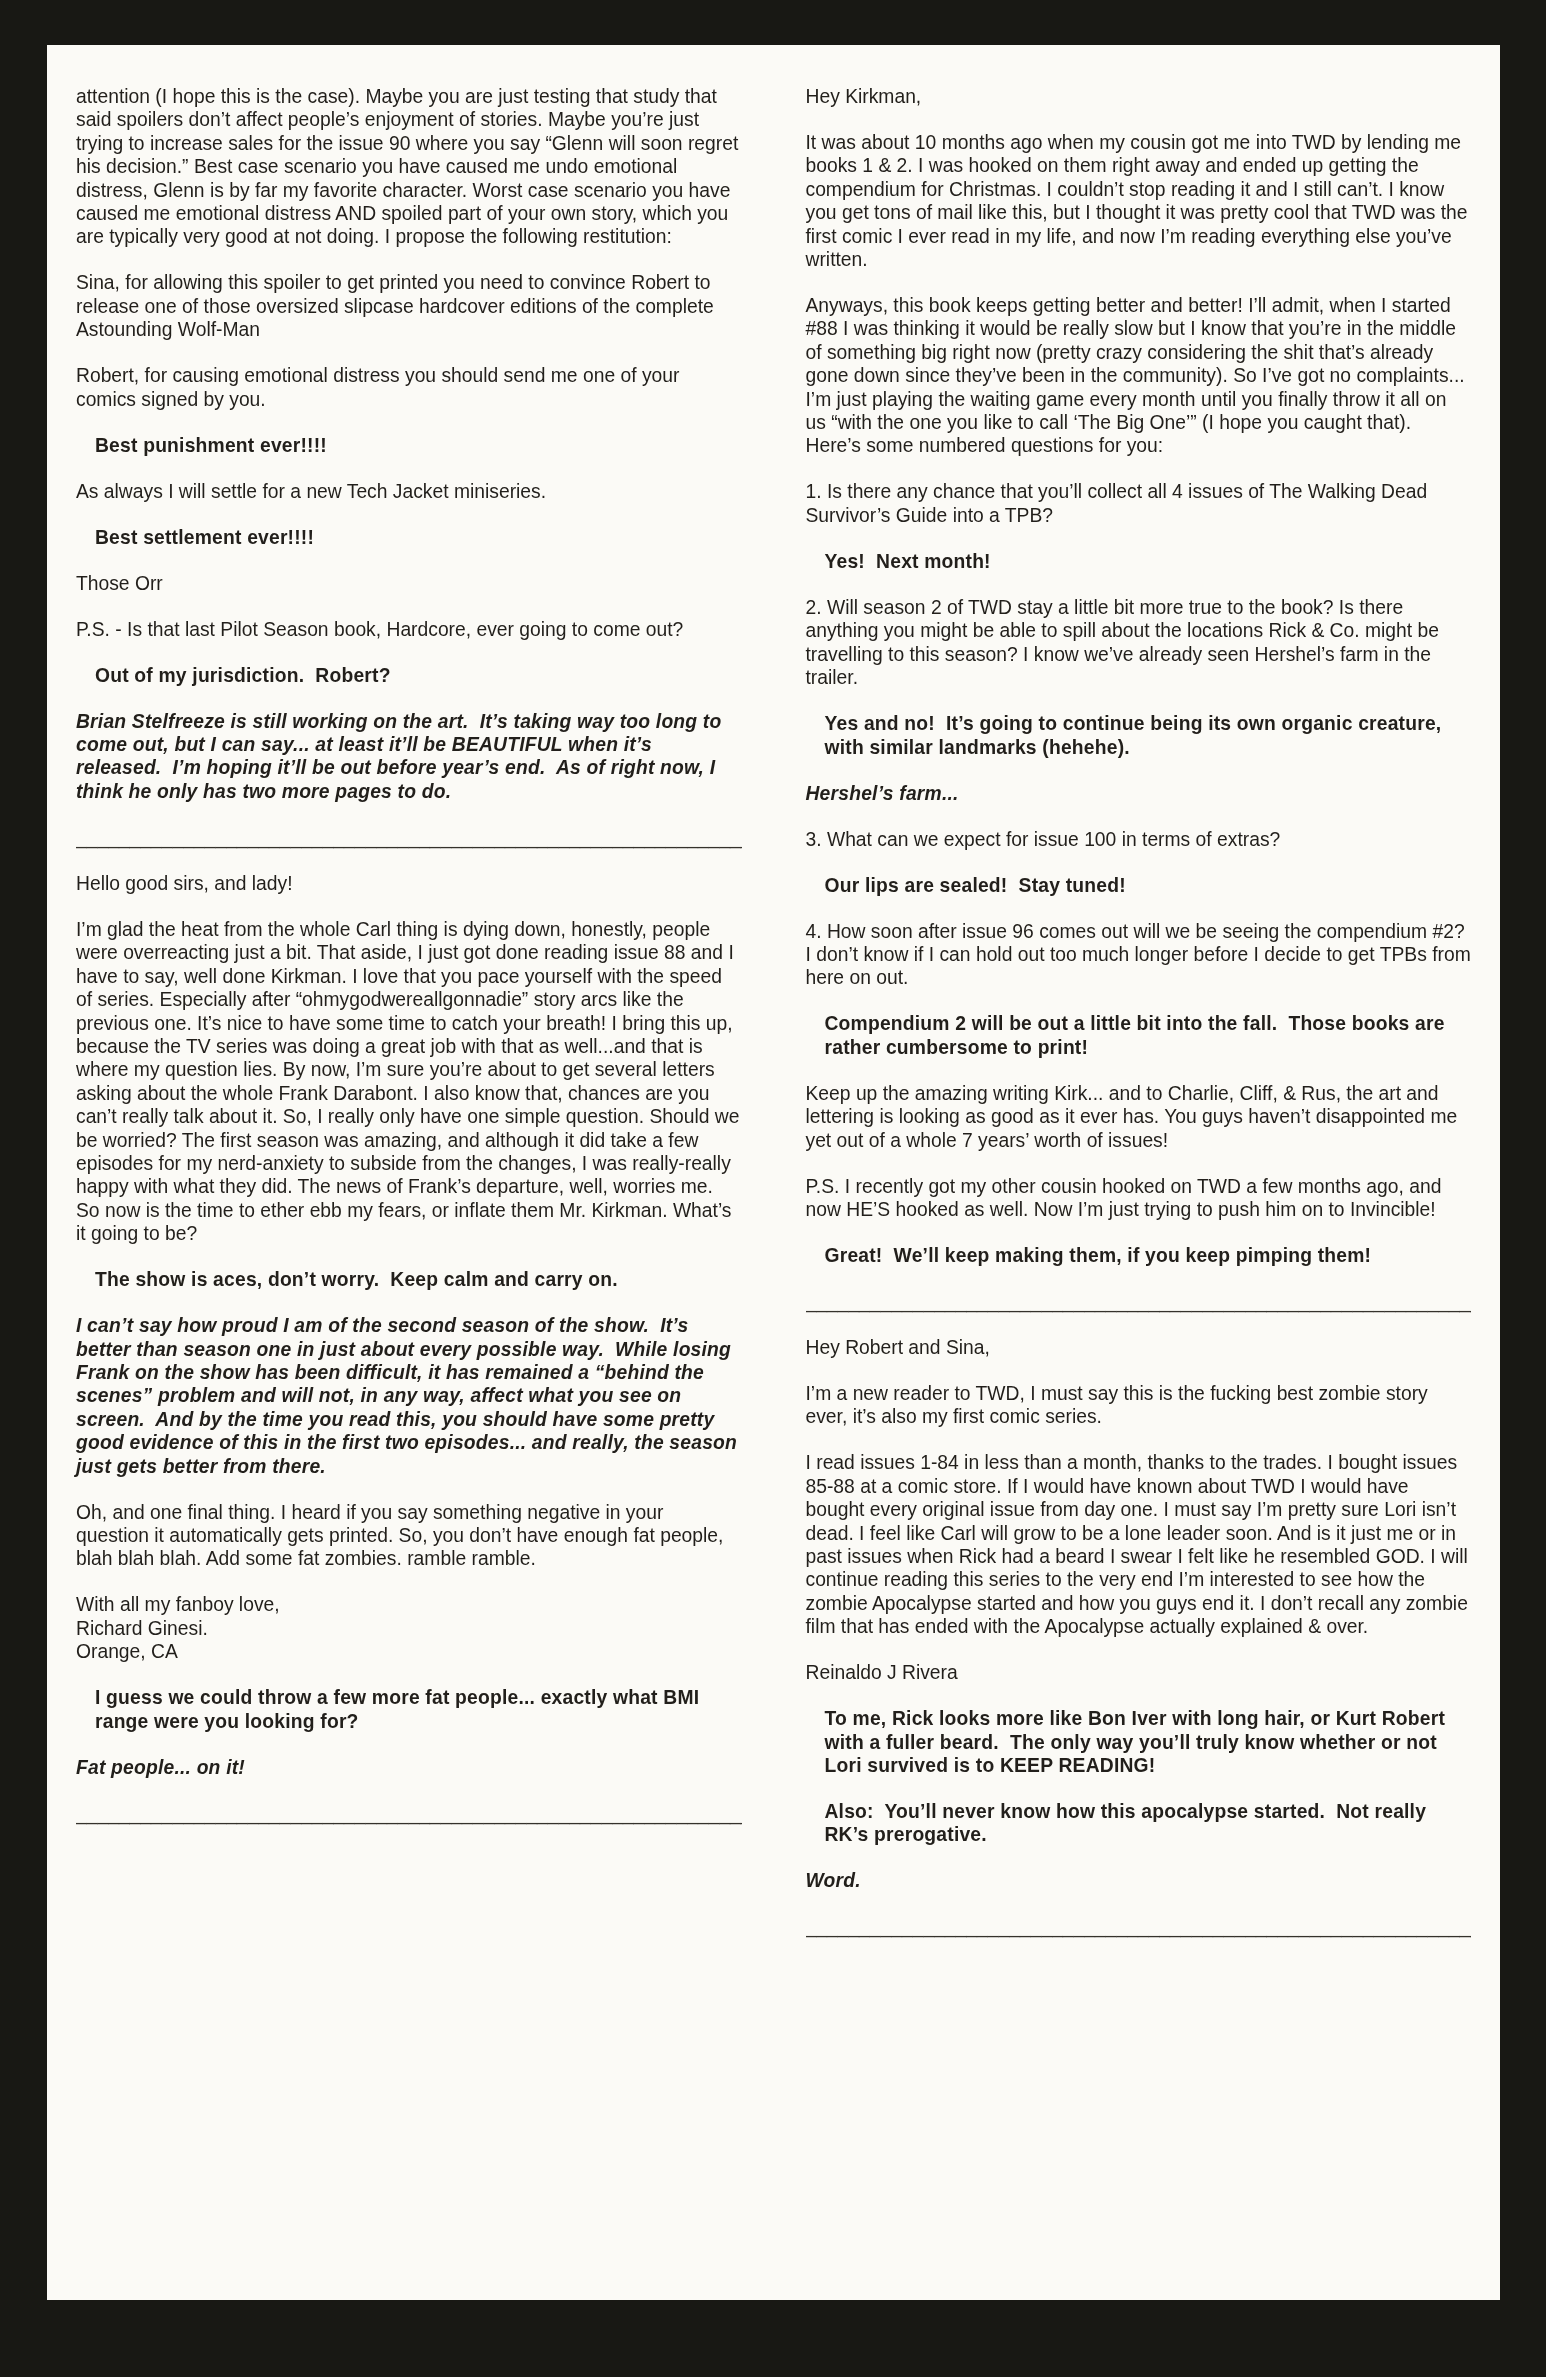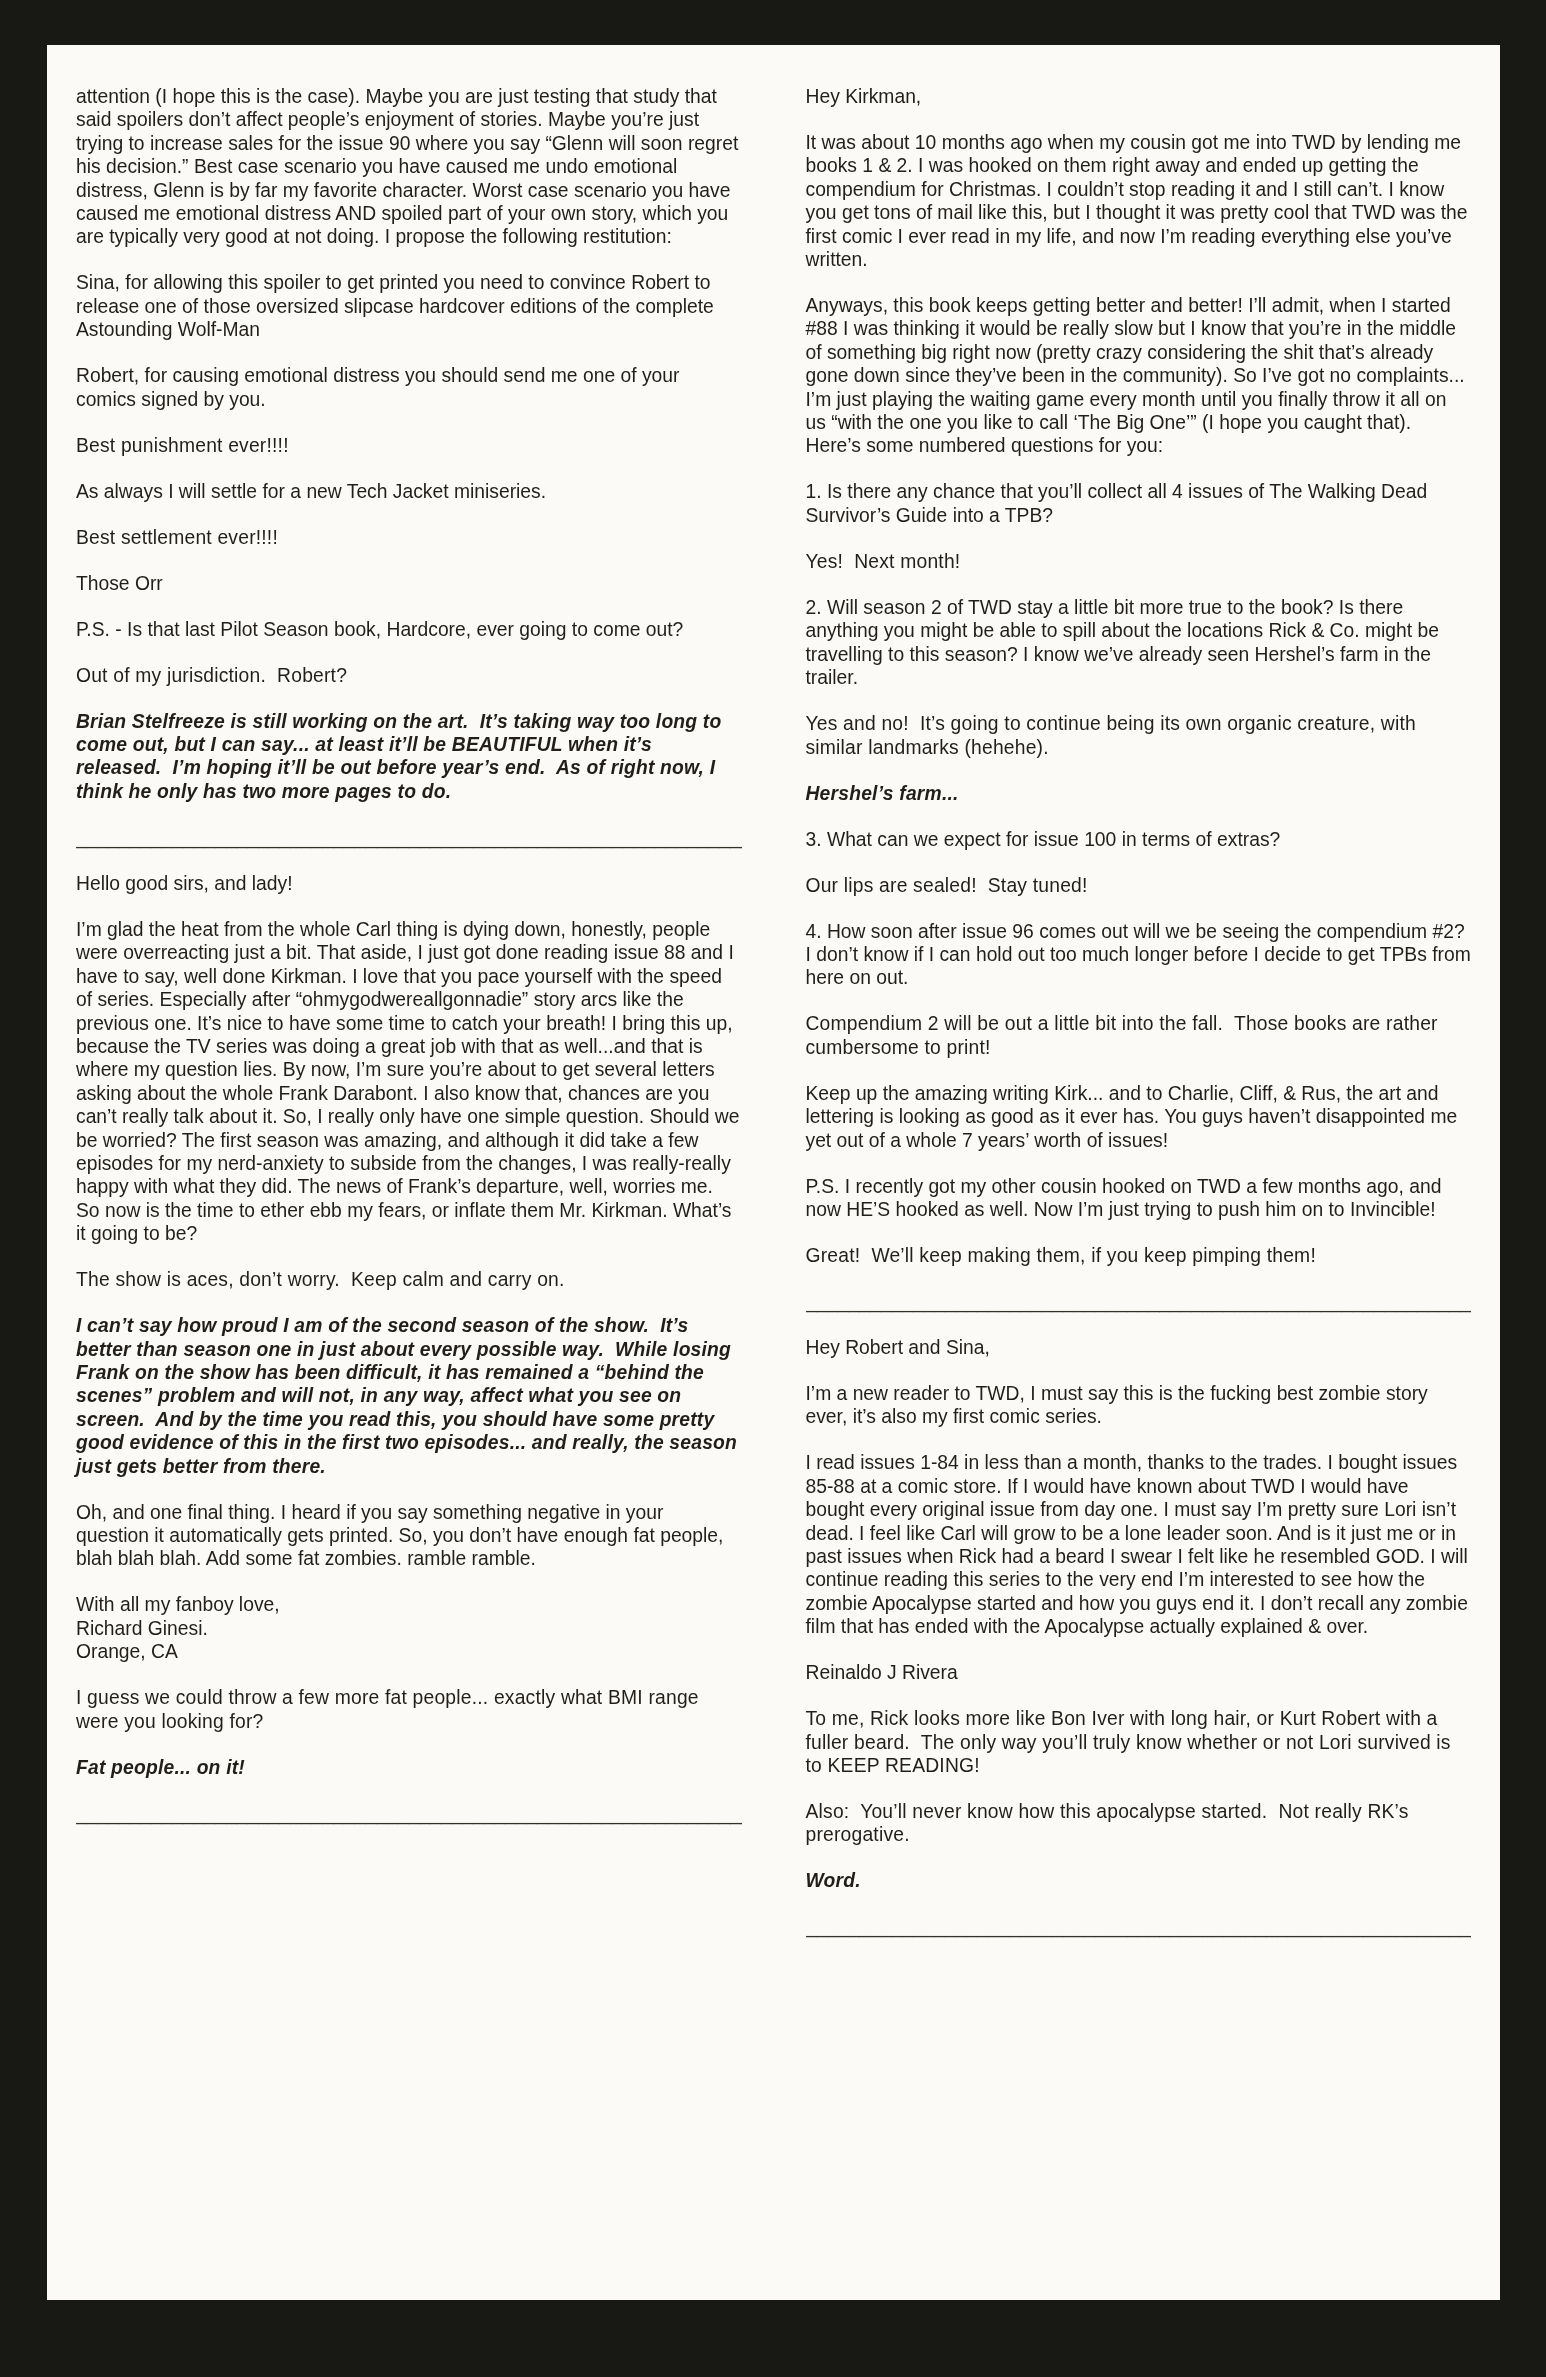--- a/index.html
+++ b/index.html
@@ -36,23 +36,24 @@
     line-height: 23.4px;
     color: #221f1b;
     white-space: pre-wrap;
     word-wrap: break-word;
   }
   p.normal {
     font-weight: normal;
     font-style: normal;
   }
   p.bold {
-    font-weight: normal;
+    font-weight: bold;
     font-style: normal;
     letter-spacing: 0.2px;
+    margin-left: 19px;
   }
   p.bolditalic {
     font-weight: bold;
     font-style: italic;
     letter-spacing: 0.2px;
   }
   p.divider {
     font-weight: normal;
     color: #35322c;
     white-space: nowrap;

